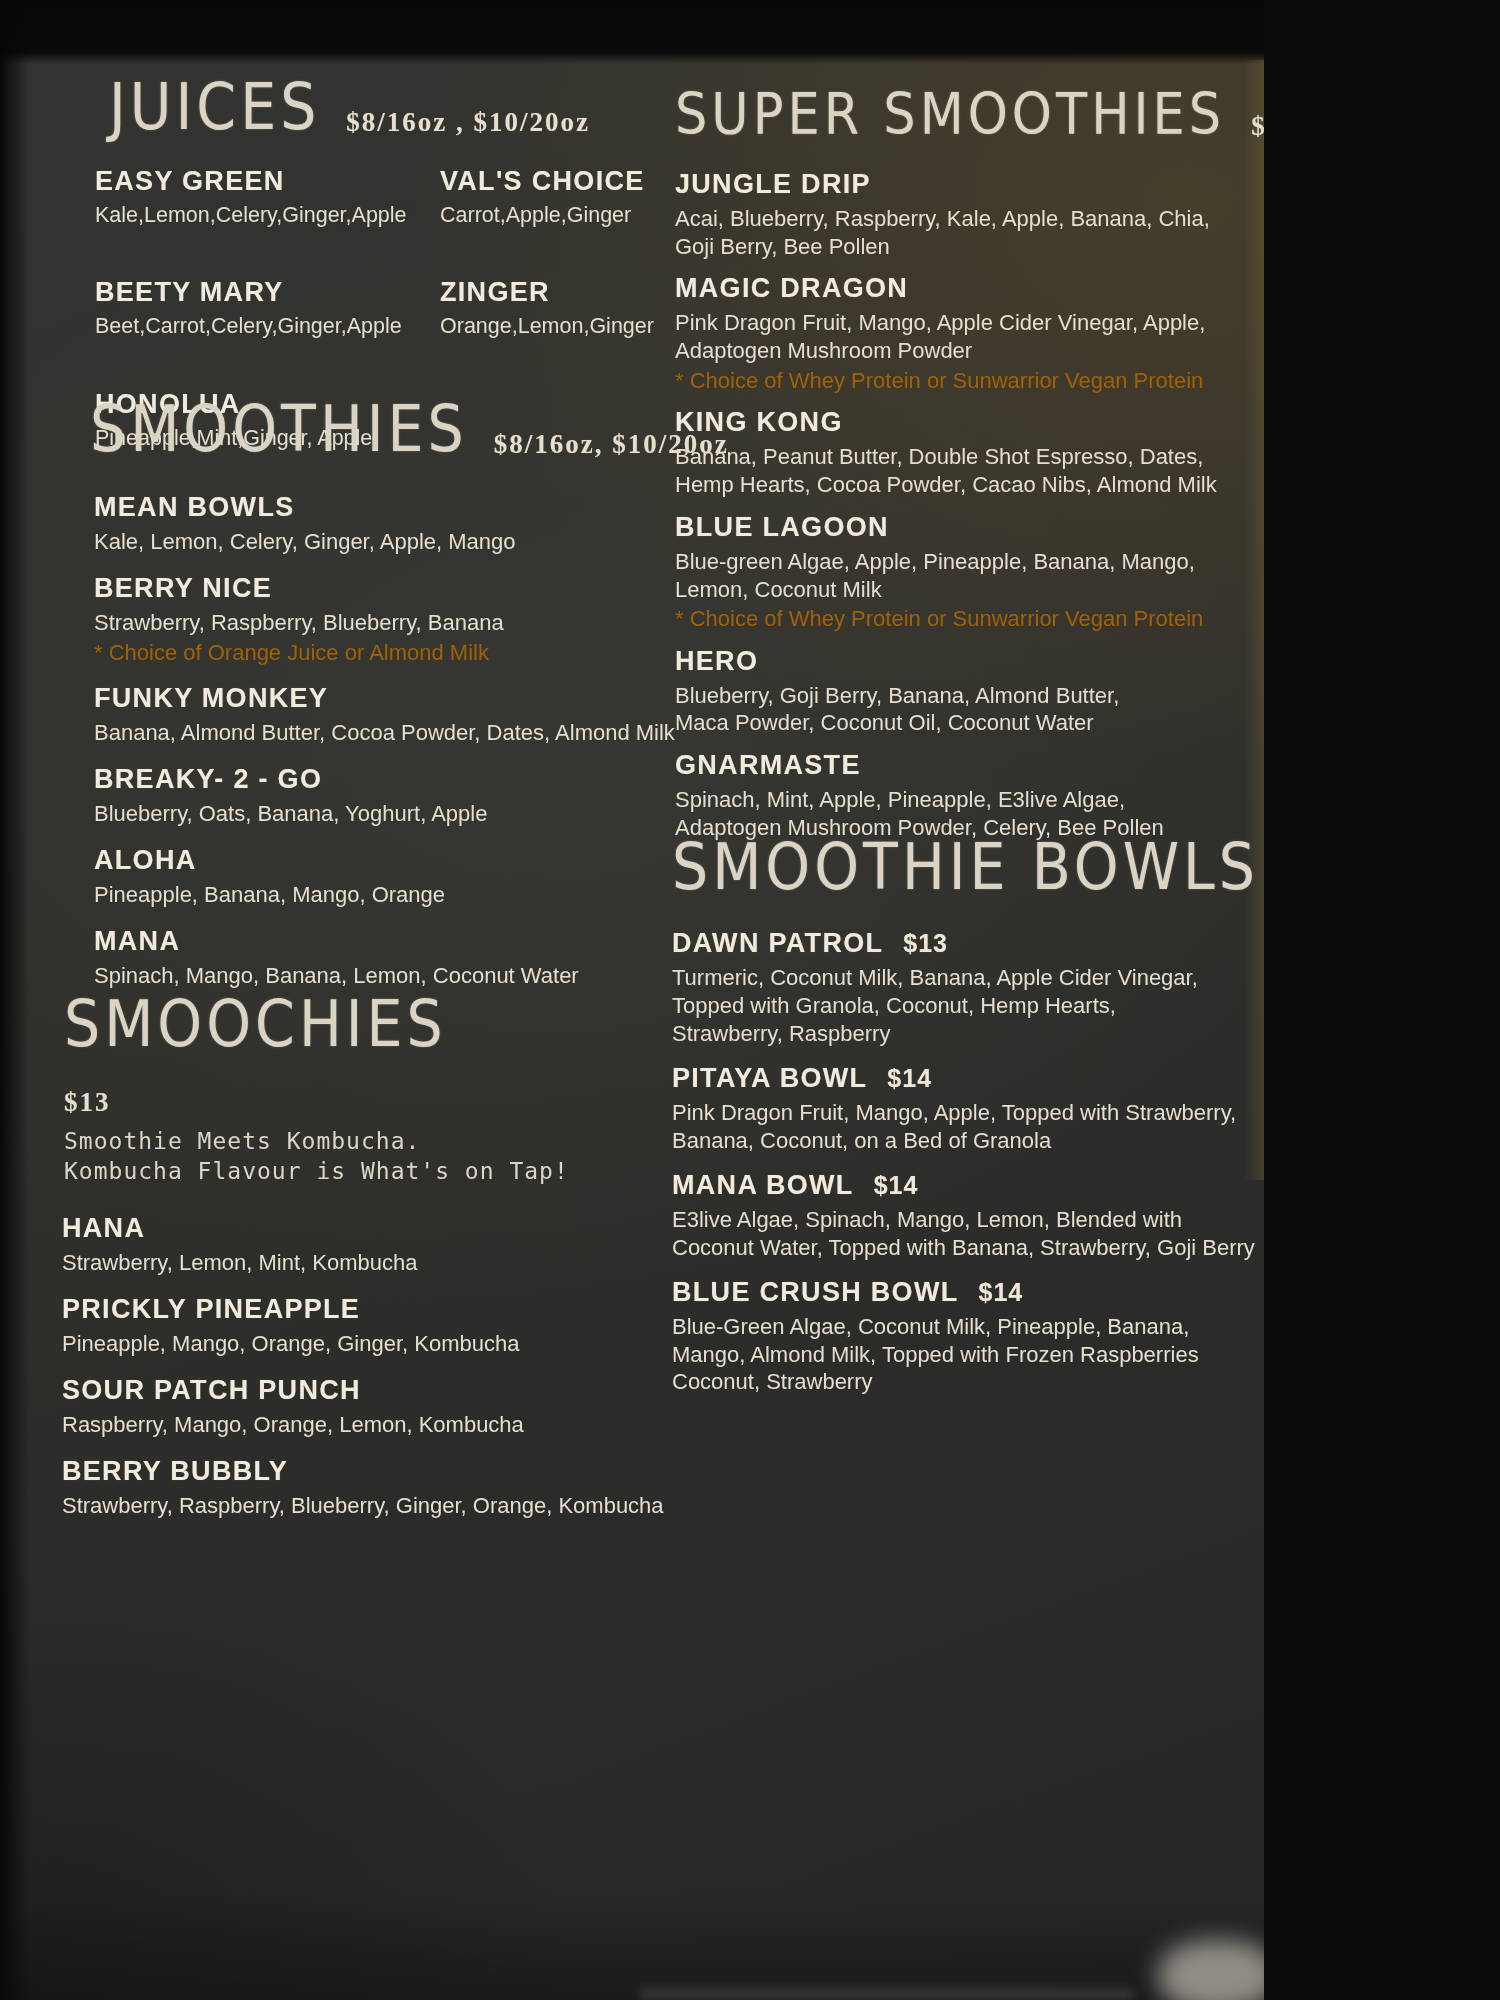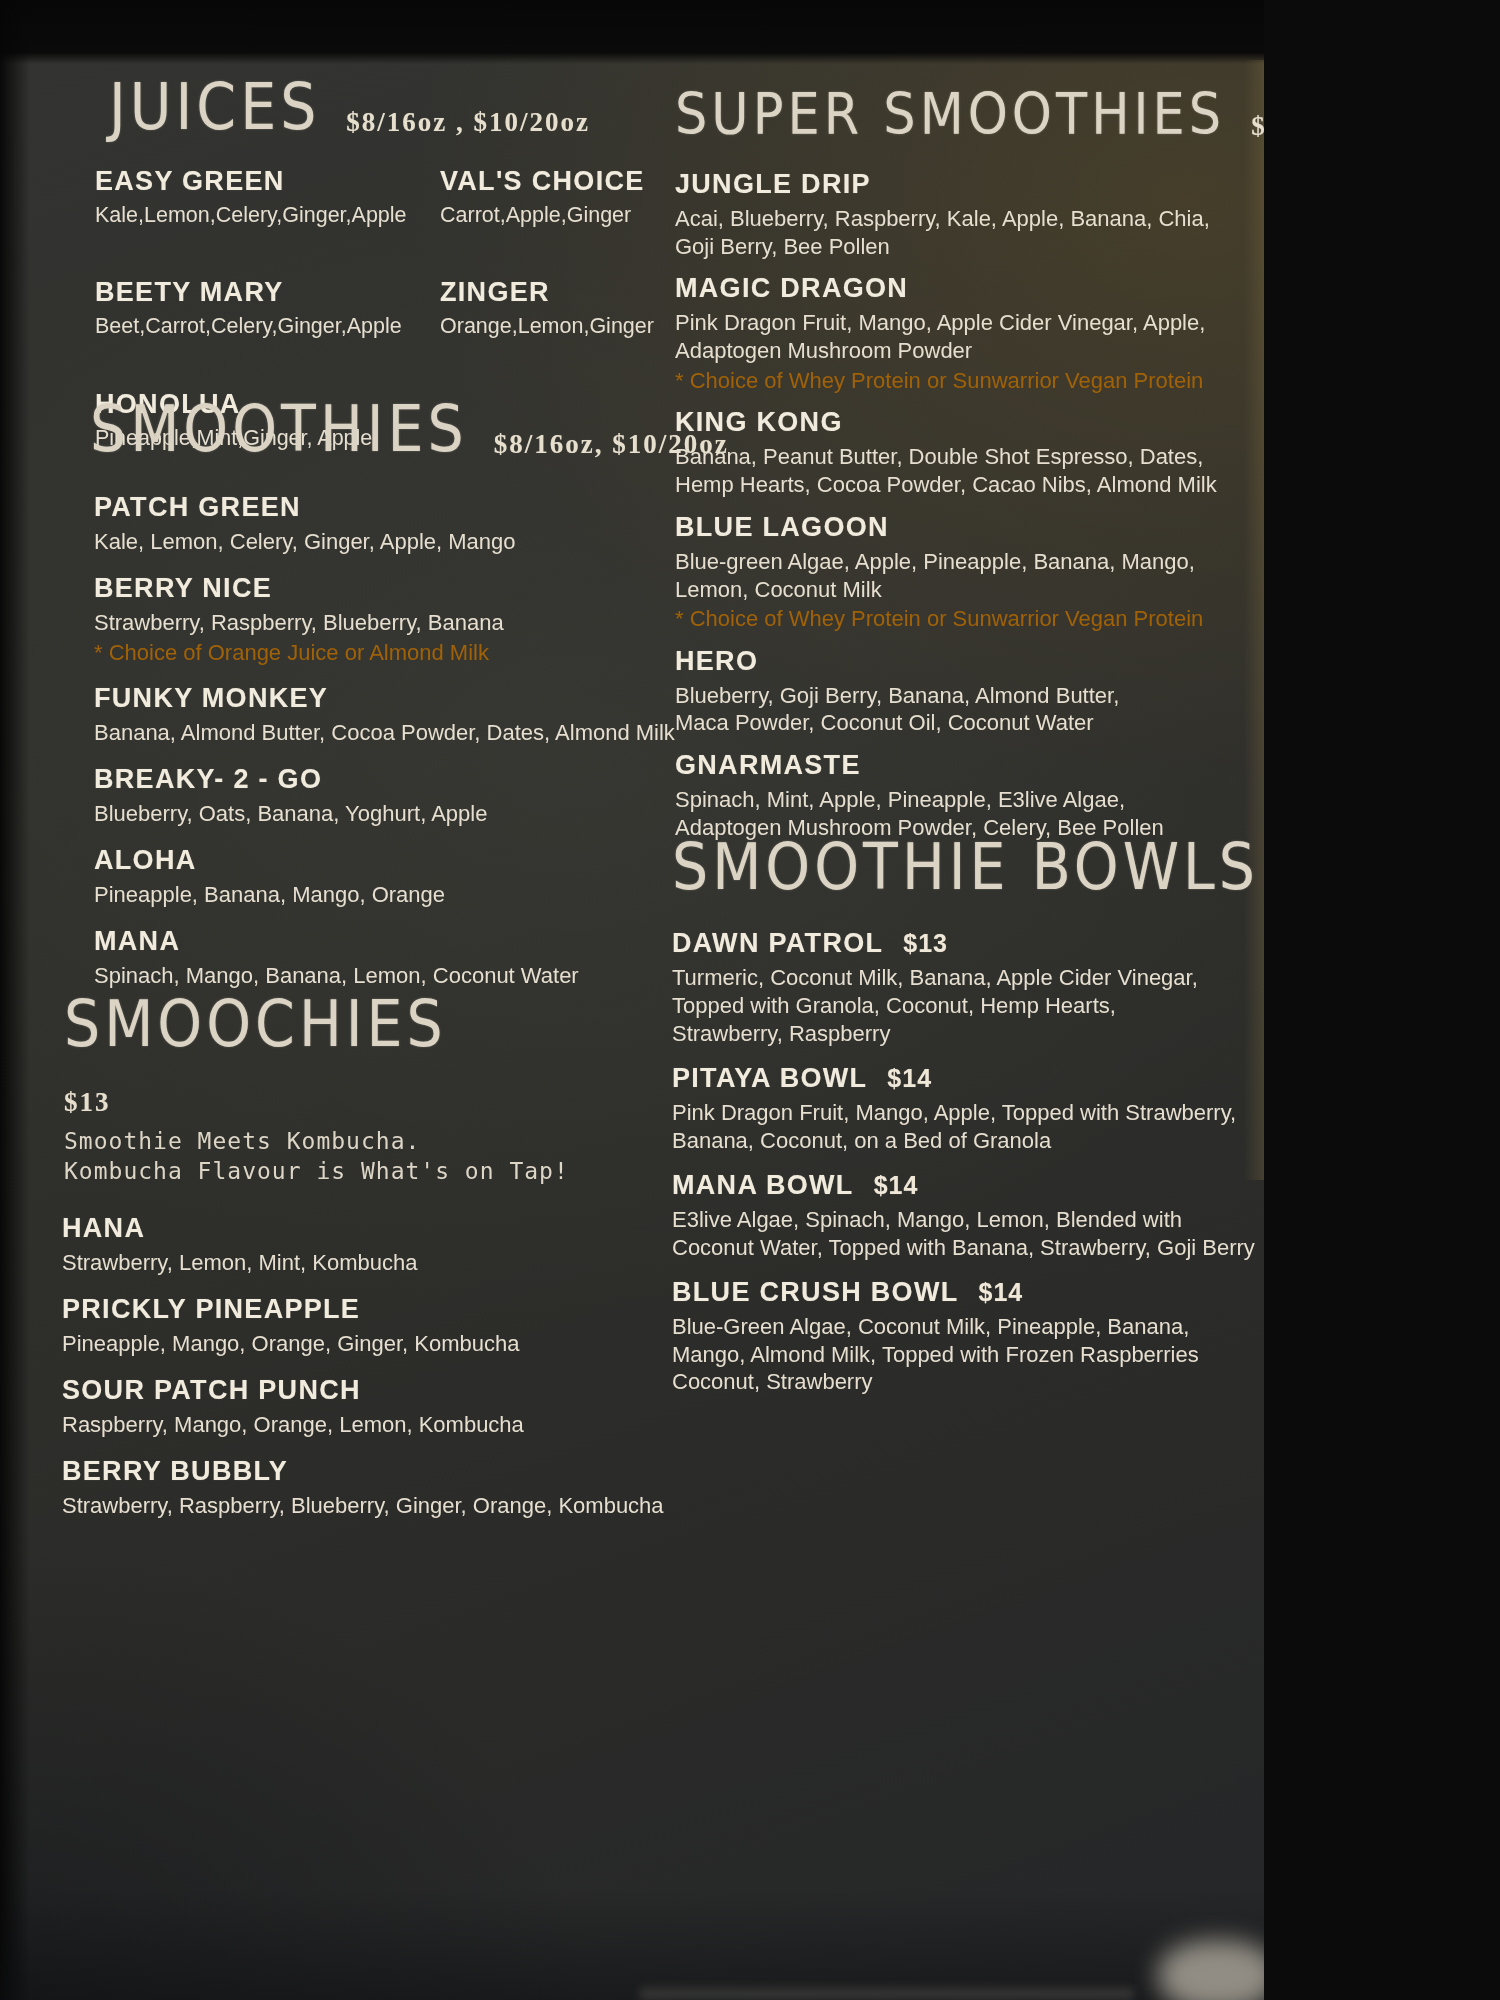--- a/index.html
+++ b/index.html
@@ -110,21 +110,21 @@
       </div>
     </div>
   </div>
 
   <div class="section" id="smoothies">
     <div class="sec-head">
       <span class="sec-title">SMOOTHIES</span>
       <span class="sec-price">$8/16oz, $10/20oz</span>
     </div>
     <div class="item">
-      <div class="item-name">PATCH GREEN</div>
+      <div class="item-name">MEAN BOWLS</div>
       <div class="item-desc">Kale, Lemon, Celery, Ginger, Apple, Mango</div>
     </div>
     <div class="item">
       <div class="item-name">BERRY NICE</div>
       <div class="item-desc">Strawberry, Raspberry, Blueberry, Banana</div>
       <div class="item-note">* Choice of Orange Juice or Almond Milk</div>
     </div>
     <div class="item">
       <div class="item-name">FUNKY MONKEY</div>
       <div class="item-desc">Banana, Almond Butter, Cocoa Powder, Dates, Almond Milk</div>

